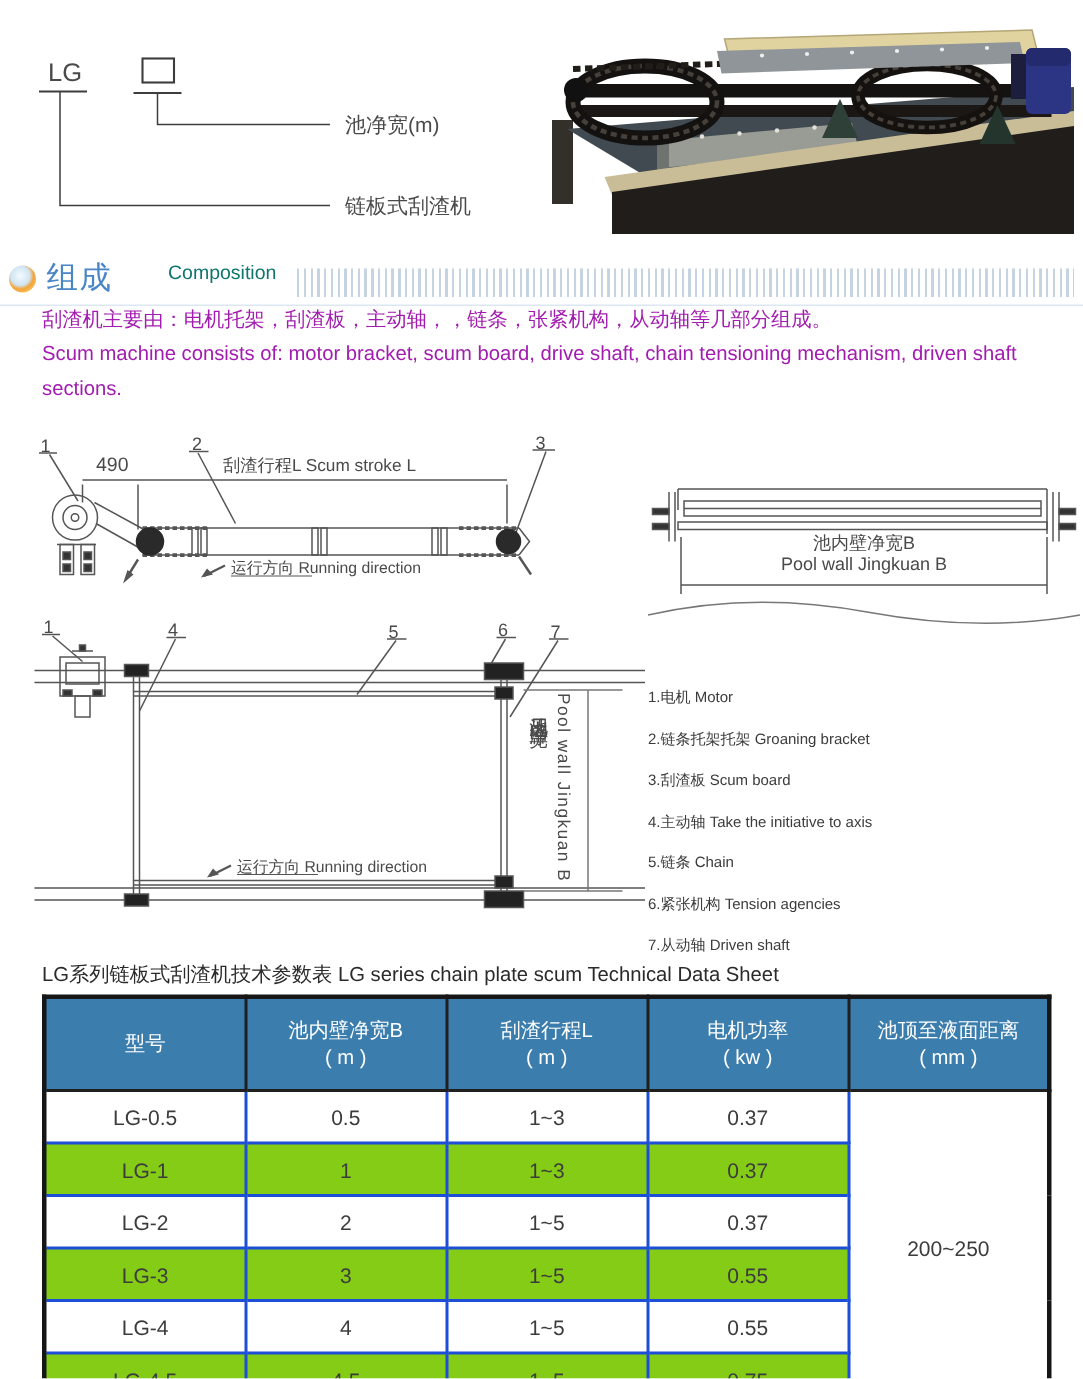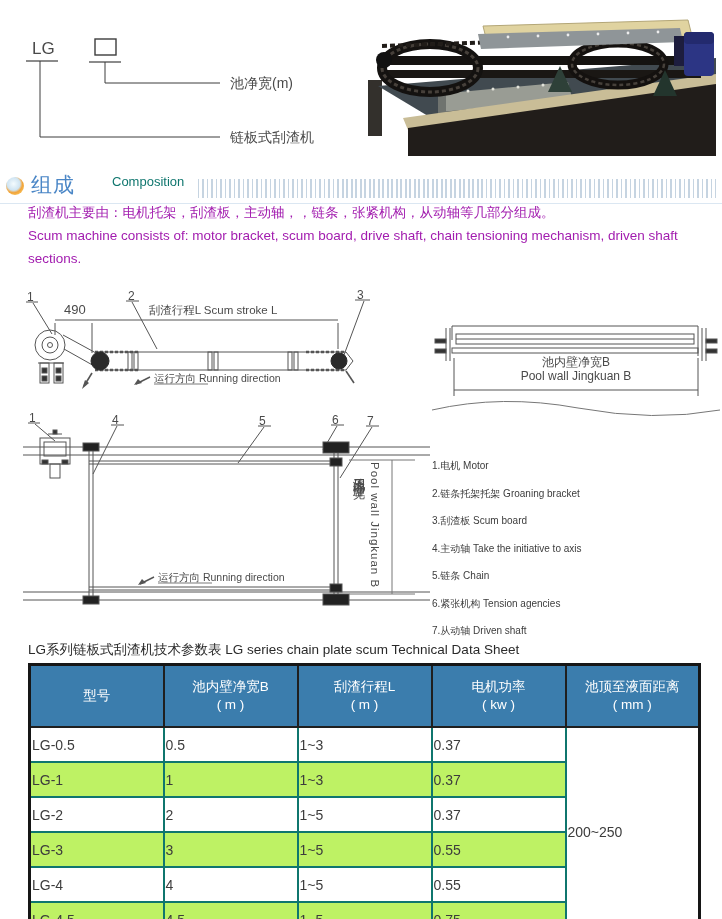--- a/index.html
+++ b/index.html
@@ -23,23 +23,23 @@
   
   .vlab{writing-mode:vertical-rl;color:#4a4a4a;}
   .vlab-zh{left:350px;top:468px;font-size:12.5px;letter-spacing:2px;}
   .vlab-en{left:369px;top:462px;font-size:11.5px;letter-spacing:1px;}
   
   .tbl-title{left:28px;top:641px;font-size:13.5px;color:#2a2a2a;text-align:center;}
   table.spec{position:absolute;left:28px;top:663px;width:670px;border-collapse:collapse;
     table-layout:fixed;border:3px solid #161616;}
   table.spec th{background:#3b7dad;color:#fff;font-weight:normal;font-size:13.5px;
     height:58px;border:2px solid #1f1f1f;line-height:18px;}
-  table.spec td{font-size:14px;color:#3c3c3c;height:31px;
-    border:2px solid #0f766e;background:#fff;}
-  table.spec tr.alt td{background:#bef264;}
+  table.spec td{font-size:14px;color:#3c3c3c;text-align:center;height:31px;
+    border:2px solid #1d4ed8;background:#fff;}
+  table.spec tr.alt td{background:#84cc16;}
   table.spec td.merged{background:#fff;font-size:14px;}
 </style>
 </head>
 <body>
 
 <div id="page">
 
   <svg class="abs" style="left:18px;top:28px" width="330" height="122" viewBox="0 0 330 122">
     <text x="14" y="26" font-size="17" fill="#3d3d3d">LG</text>
     <rect x="77" y="11" width="21" height="16" fill="none" stroke="#3d3d3d" stroke-width="1.4"></rect>

